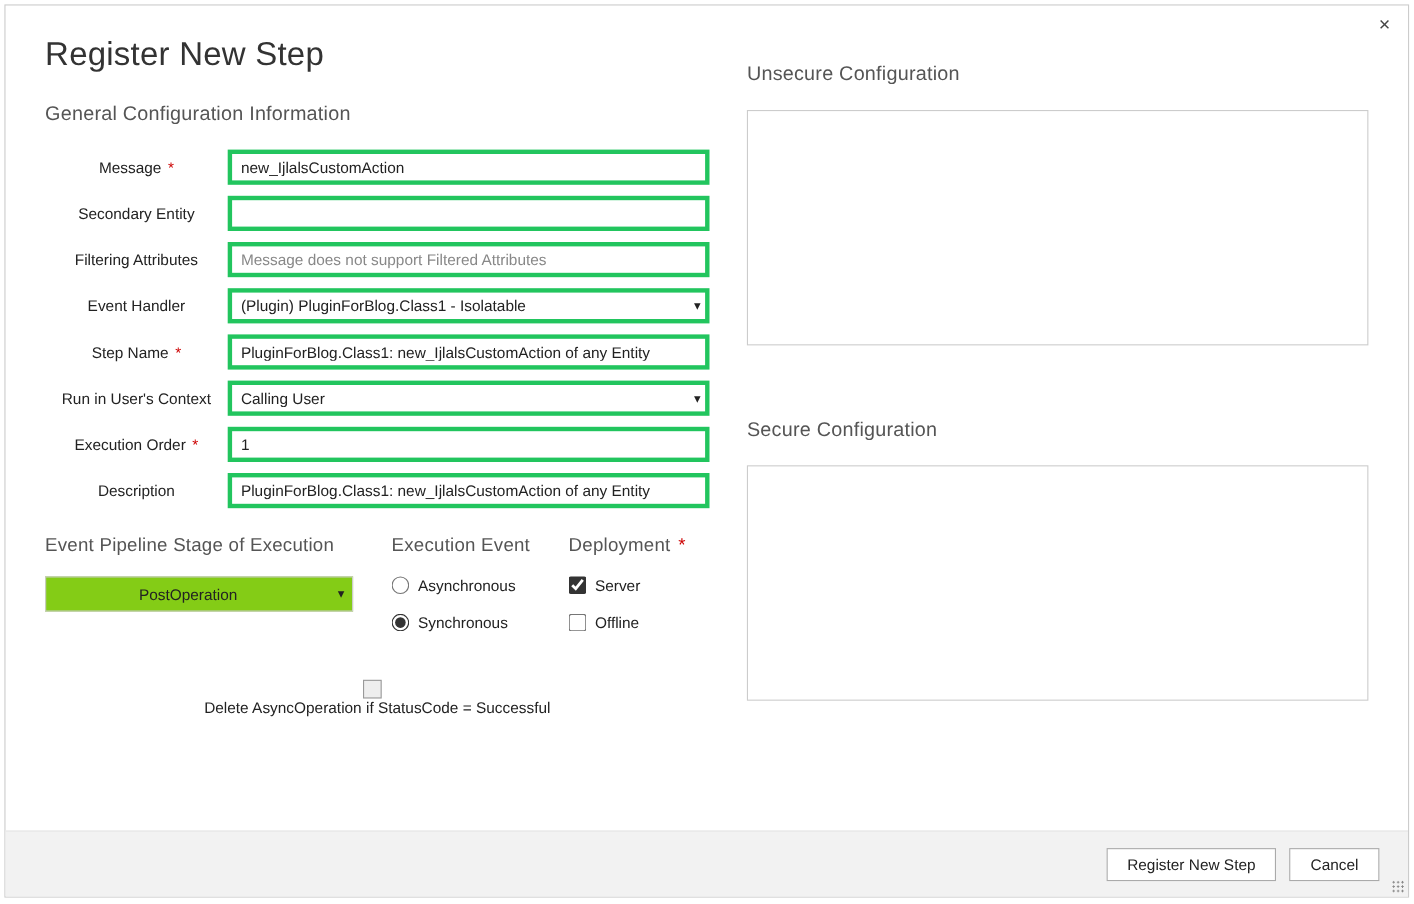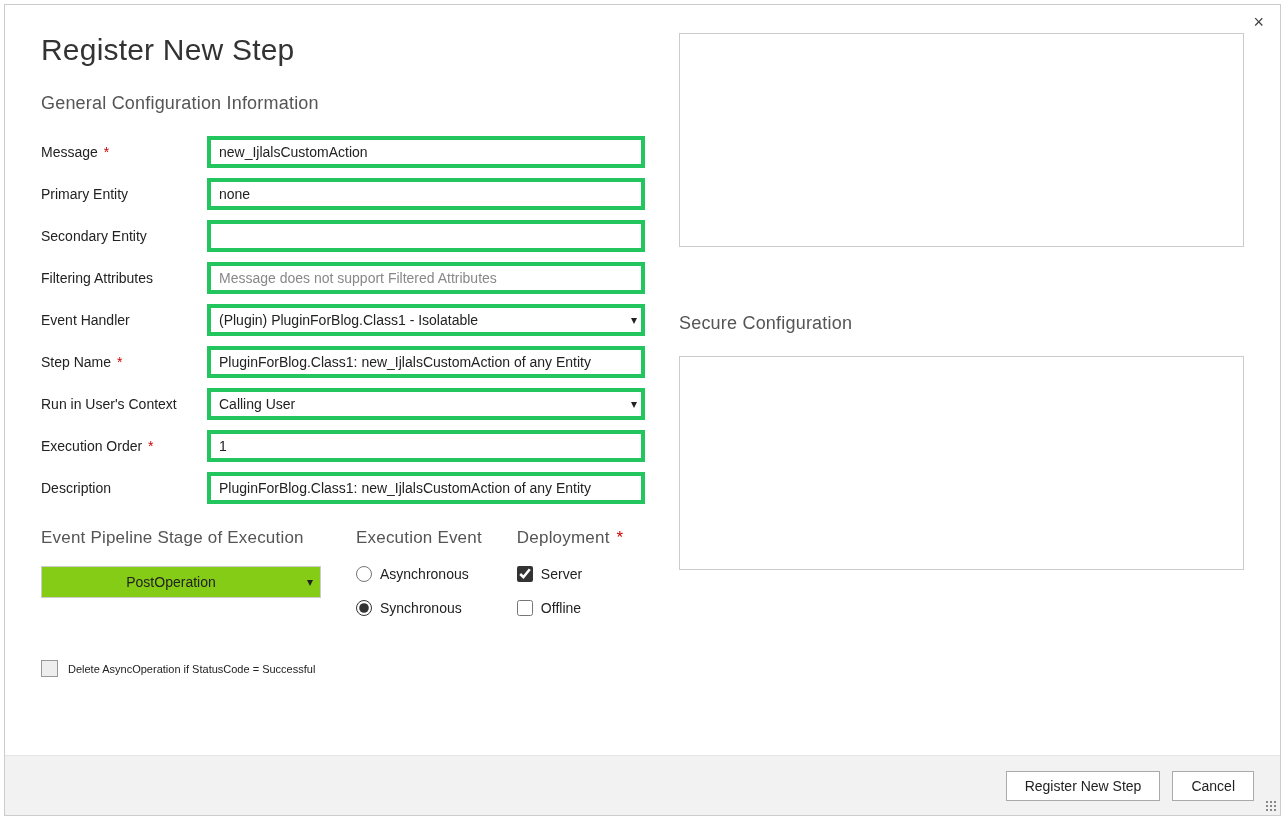--- a/index.html
+++ b/index.html
@@ -19,21 +19,21 @@
     flex: 1;
     display: flex;
     padding: 28px 36px 10px 36px;
     gap: 34px;
   }
   .left-col { flex: 0 0 604px; }
   .right-col { flex: 1; display: flex; flex-direction: column; }
   h1 { font-size: 30px; font-weight: 300; color: #333; margin-bottom: 26px; letter-spacing: 0.2px;}
   h2 { font-size: 18px; font-weight: 400; color: #555; margin-bottom: 22px; letter-spacing: 0.2px;}
   .form-row { display: flex; align-items: center; margin-bottom: 10px; }
-  .form-label { flex: 0 0 166px; font-size: 14px; color: #222; }
+  .form-label { flex: 0 0 166px; font-size: 14px; color: #222; text-align: center; }
   .req { color: #c00; margin-left: 2px;}
   .form-input, .form-select {
     flex: 1; height: 32px; border: 4px solid #22c55e; padding: 0 8px;
     font-size: 14px; color: #222; background:#fff;
   }
   .form-input::placeholder { color: #888; }
   .form-input[readonly] { color:#4d7c0f; }
   .select-wrap { position: relative; flex: 1; }
   .select-wrap .form-input { width: 100%; padding-right: 12px; }
   .chevron {
@@ -44,21 +44,21 @@
   .lower-col h3 { font-size: 17px; font-weight: 400; color:#555; margin-bottom: 18px; letter-spacing:0.2px;}
   .pipeline-select-wrap { position: relative; width: 280px; }
   .pipeline-select {
     width: 100%; height: 32px; border: 1px solid #ccc; padding: 0 28px 0 8px;
     font-size: 14px; color:#222; background:#84cc16;text-align:center;
   }
   .radio-row, .check-row { display: flex; align-items: center; margin-bottom: 18px; font-size:14px; color:#222;}
   .radio-row input[type=radio], .check-row input[type=checkbox] {
     width: 16px; height: 16px; margin-right: 8px; accent-color: #333;
   }
-  .delete-async-row { display:flex; align-items:center; margin-top: 26px; font-size:11px; color:#222;}
+  .delete-async-row { display:flex; align-items:center; margin-top: 26px; font-size:14px; color:#222;flex-direction:column;}
   .delete-async-row .chk { width:17px; height:17px; border:1px solid #999; background:#eee; margin-right:10px;}
   .big-textarea {
     width: 100%; border:1px solid #ccc; resize:none; padding:6px; font-size:14px;
     background:#fff; overflow-y: scroll;
   }
   .unsecure-ta { height: 214px; margin-bottom: 42px;}
   .secure-ta  { height: 214px; }
   .right-col h2.secure-h { margin-top: 24px; }
   .footer {
     height: 60px; background: #f2f2f2; border-top:1px solid #e5e5e5;
@@ -85,24 +85,20 @@
 
     <div class="left-col">
       <h1>Register New Step</h1>
       <h2>General Configuration Information</h2>
 
       <div class="form-row">
         <div class="form-label"><span>Message</span> <span class="req">*</span></div>
         <input class="form-input" type="text" value="new_IjlalsCustomAction" style="">
       </div>
 
-      <div class="form-row">
-        <div class="form-label">Primary Entity</div>
-        <input class="form-input" type="text" value="none" style="">
-      </div>
 
       <div class="form-row">
         <div class="form-label">Secondary Entity</div>
         <input class="form-input" type="text" value="" style="">
       </div>
 
       <div class="form-row">
         <div class="form-label">Filtering Attributes</div>
         <input class="form-input" type="text" readonly="" placeholder="Message does not support Filtered Attributes" style="">
       </div>
@@ -172,20 +168,21 @@
         </div>
       </div>
 
       <div class="delete-async-row">
         <span class="chk"></span>
         <span>Delete AsyncOperation if StatusCode = Successful</span>
       </div>
     </div>
 
     <div class="right-col">
+      <h2 style="margin-top:24px;">Unsecure  Configuration</h2>
       <textarea class="big-textarea unsecure-ta" style=""></textarea>
 
       <h2 class="secure-h">Secure  Configuration</h2>
       <textarea class="big-textarea secure-ta" style=""></textarea>
     </div>
   </div>
 
   <div class="footer">
     <button class="btn">Register New Step</button>
     <button class="btn">Cancel</button>

